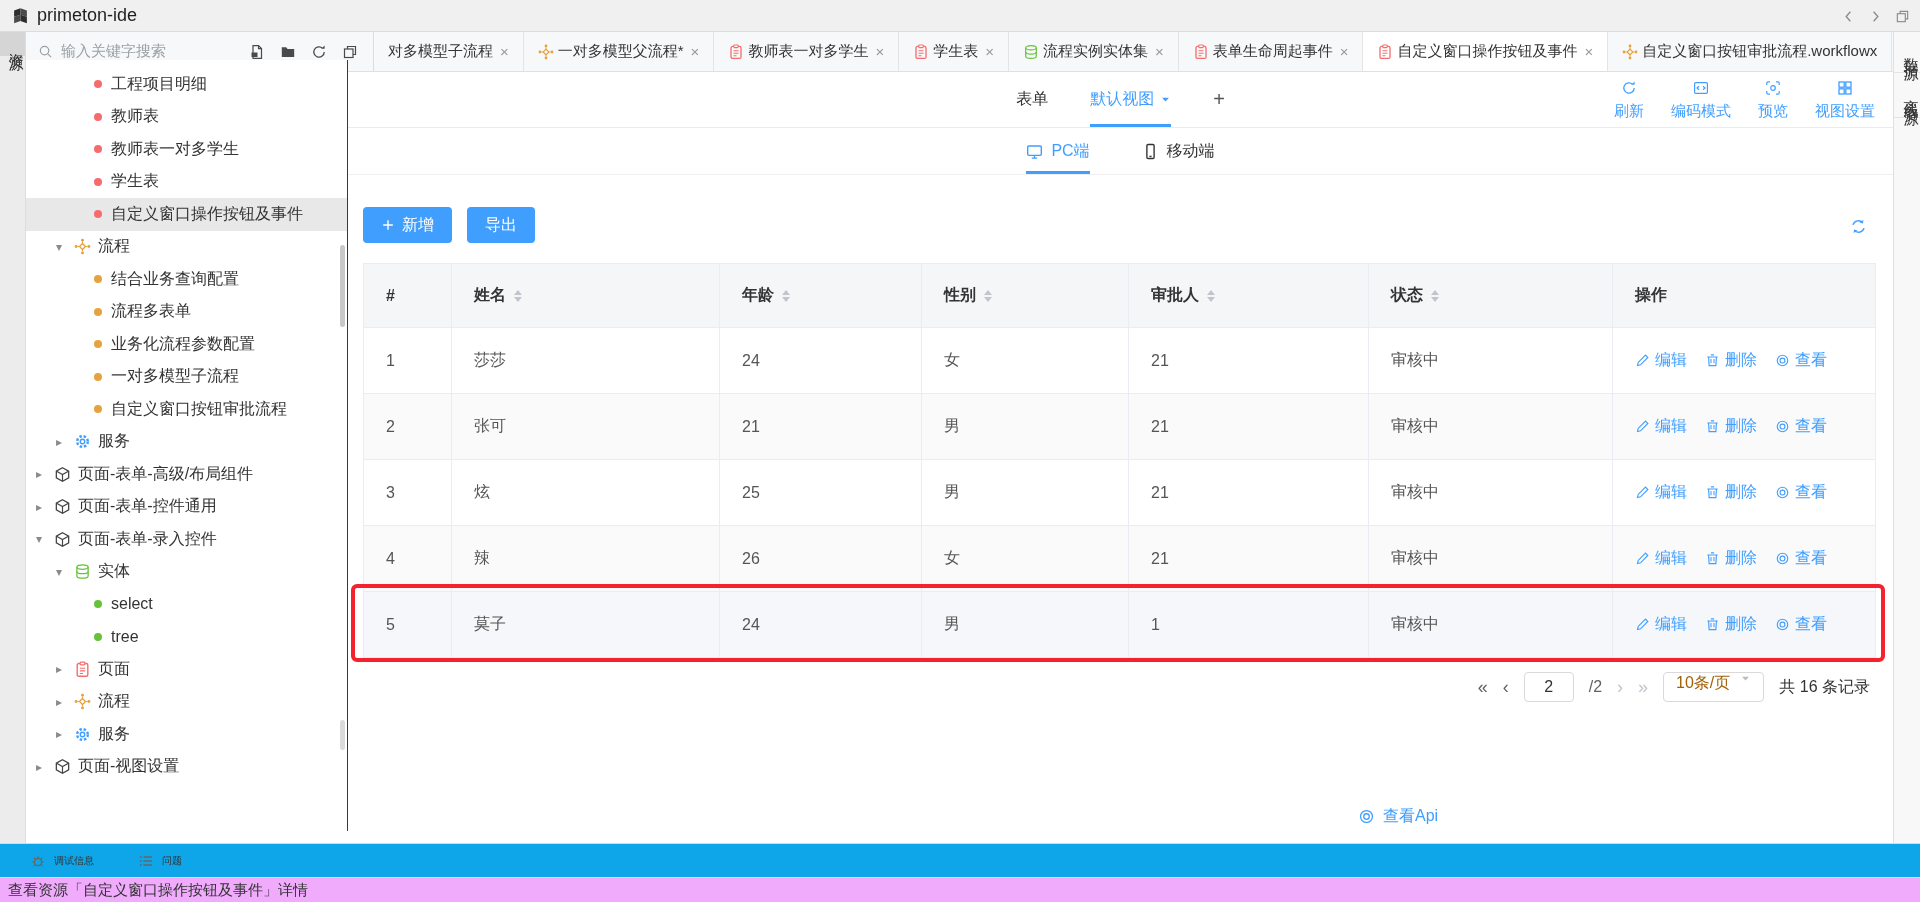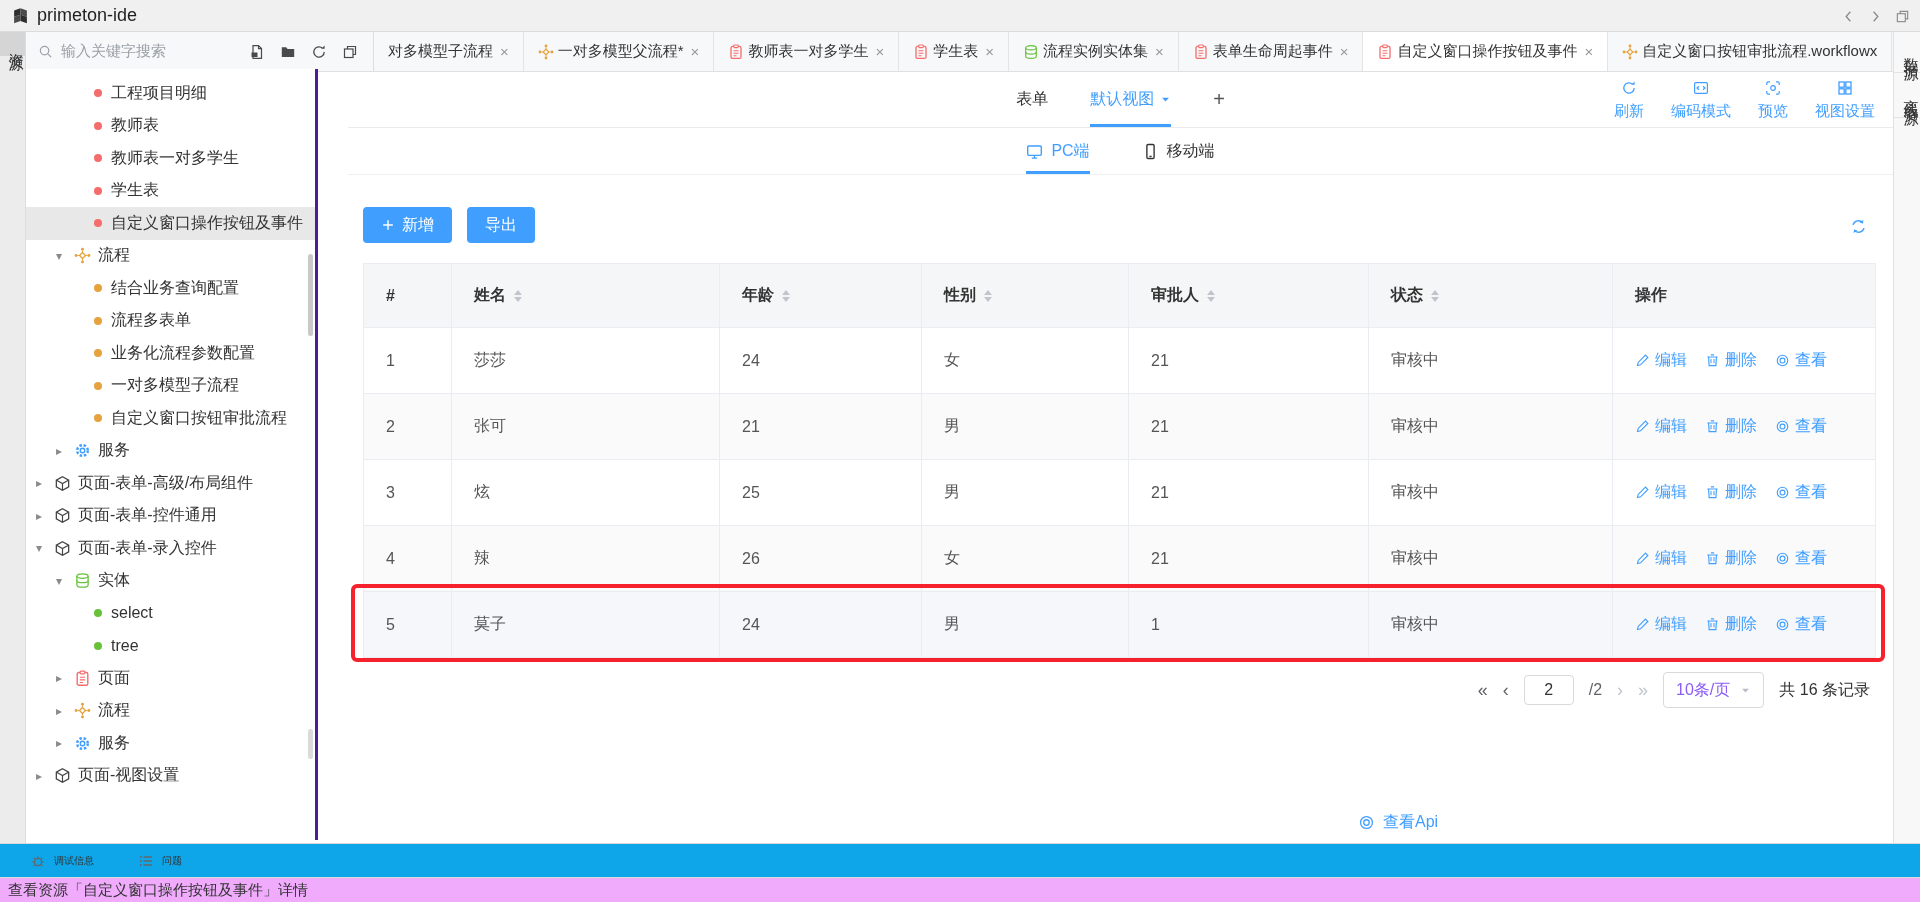--- a/index.html
+++ b/index.html
@@ -38,22 +38,22 @@
 
   
   .left-strip { position:absolute; left:0; top:32px; width:26px; height:811px; background:#ececec; border-right:1px solid #ddd; }
   .strip-tab { writing-mode:vertical-rl; text-orientation:upright; background:#d5d5d5; color:#2c2c2c;
     width:100%; padding:9px 0; text-align:center; font-size:15px; letter-spacing:3px; }
   .right-strip { position:absolute; left:1893px; top:32px; width:27px; height:811px; background:#f8f8f8; border-left:1px solid #e0e0e0; }
   .rs-tab { writing-mode:vertical-rl; text-orientation:upright; width:100%; padding:14px 0; text-align:center;
     font-size:15px; letter-spacing:4px; color:#333; border-bottom:1px solid #e3e3e3; }
 
   
-  .sidebar { position:absolute; left:26px; top:69px; width:292px; height:771px; background:#fff;
-    border-right:3px solid #4c1d95; padding-top:8px; overflow:hidden; }
+  .sidebar { position:absolute; left:26px; top:60px; width:322px; height:771px; background:#fff;
+    border-right:1px solid #4c1d95; padding-top:8px; overflow:hidden; }
   .titem { height:32.5px; display:flex; align-items:center; font-size:16px; color:#333; white-space:nowrap; }
   .titem.ind0 { padding-left:10px; } .titem.ind1 { padding-left:30px; } .titem.ind2 { padding-left:68px; }
   .titem.selected { background:#e8e8e8; }
   .exp { width:18px; font-size:12px; color:#8a8a8a; flex:none; }
   .nic { width:17px; height:17px; margin-right:7px; }
   .dot { width:8px; height:8px; border-radius:50%; margin-right:9px; flex:none; }
   .dot.red { background:#f56c6c; } .dot.orange { background:#e6a23c; } .dot.green { background:#67c23a; }
   .sb-thumb { position:absolute; right:2px; width:5px; border-radius:3px; background:#c9c9c9; }
 
   
@@ -88,21 +88,21 @@
   .s-up { width:0; height:0; border-left:4px solid transparent; border-right:4px solid transparent; border-bottom:5px solid #c0c4cc; }
   .s-dn { width:0; height:0; border-left:4px solid transparent; border-right:4px solid transparent; border-top:5px solid #c0c4cc; }
   .op-link { display:inline-flex; align-items:center; gap:5px; color:#409eff; margin-right:18px; }
   .op-link .ic { width:15px; height:15px; }
 
   .pagination { margin-top:14px; display:flex; justify-content:flex-end; align-items:center; gap:15px; font-size:16px; color:#606266; padding-right:8px; }
   .pg-btn { font-size:18px; color:#606266; }
   .pg-btn.disabled { color:#c0c4cc; }
   .pg-page { width:50px; height:30px; border:1px solid #d9d9d9; border-radius:4px; display:flex; align-items:center; justify-content:center; color:#333; }
   .pg-of { color:#606266; }
-  .pg-size { height:36px; border:1px solid #d9d9d9; border-radius:4px; padding:0 12px; display:flex; align-items:center; gap:10px; color:#8b5cf6; }
+  .pg-size { height:30px; border:1px solid #d9d9d9; border-radius:4px; padding:0 12px; display:flex; align-items:flex-start; gap:10px; color:#a16207; }
   .pg-size .ic { width:11px; height:11px; color:#b8bcc4; }
   .pg-total { color:#333; }
 
   .api-link { margin-top:104px; margin-left:995px; display:inline-flex; align-items:center; gap:8px; color:#409eff; font-size:16px; }
   .api-link .ic { width:17px; height:17px; }
 
   
   .red-annotation { position:absolute; left:351px; top:584px; width:1534px; height:78px;
     border:4px solid #f5222d; border-radius:6px; pointer-events:none; z-index:50; }
 

